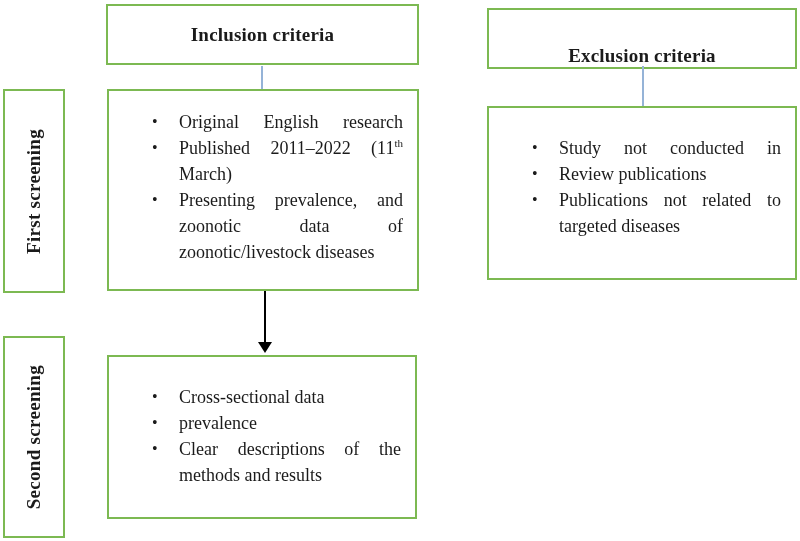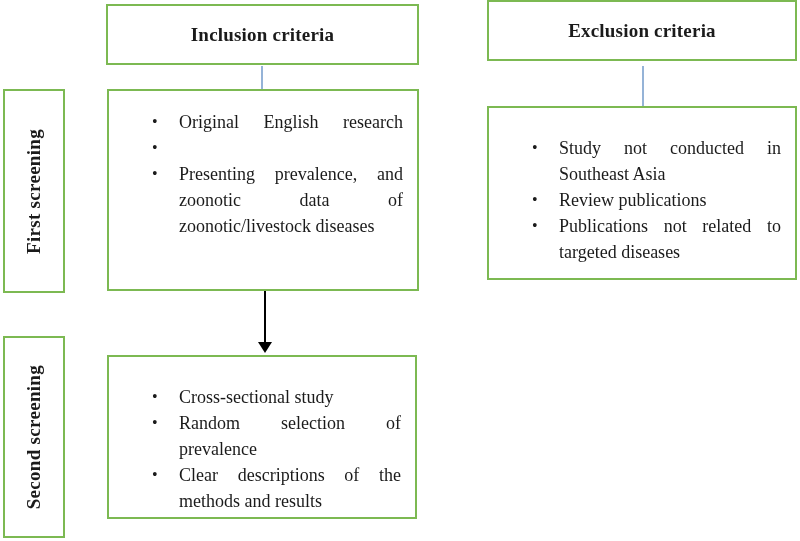--- a/index.html
+++ b/index.html
@@ -101,21 +101,21 @@
     left: 0;
     bottom: 0;
     width: 0;
     height: 0;
     border-left: 7px solid transparent;
     border-right: 7px solid transparent;
     border-top: 11px solid #000000;
   }
   
   #incl-header  { left: 106px; top: 4px;  width: 313px; height: 61px; }
-  #excl-header  { left: 487px; top: 0;  width: 310px; height: 61px; }
+  #excl-header  { left: 487px; top: 8px;  width: 310px; height: 61px; align-items: flex-end; }
   #first-label  { left: 3px;   top: 89px; width: 62px;  height: 204px; }
   #second-label { left: 3px;   top: 336px;width: 62px;  height: 202px; }
   #first-content  { left: 107px; top: 89px;  width: 312px; height: 202px; }
   #excl-content   { left: 487px; top: 106px; width: 310px; height: 174px; }
   #second-content { left: 107px; top: 355px; width: 310px; height: 164px; }
   #first-content .bullets  { padding-top: 18px; }
   #excl-content .bullets   { padding-top: 27px; }
   #second-content .bullets { padding-top: 27px; }
   #conn-inclusion { left: 261px; top: 66px; height: 23px; }
   #conn-exclusion { left: 642px; top: 66px; height: 40px; }
@@ -147,39 +147,42 @@
   <div class="gbox content-box" id="first-content">
     <div class="bullets">
       <div class="bullet-item">
         <span class="marker">•</span>
         <span class="lines">
           <span class="line j">Original English research</span>
         </span>
       </div>
       <div class="bullet-item">
         <span class="marker">•</span>
+        <span class="lines">
+          <span class="line j"><span>Published 2011–2022 (11</span><span class="sup">th</span></span>
+          <span class="line">March)</span>
+        </span>
       </div>
       <div class="bullet-item">
         <span class="marker">•</span>
         <span class="lines">
           <span class="line j">Presenting prevalence, and</span>
           <span class="line j">zoonotic data of</span>
           <span class="line">zoonotic/livestock diseases</span>
         </span>
       </div>
     </div>
   </div>
 
   <div class="gbox content-box" id="excl-content">
     <div class="bullets">
       <div class="bullet-item">
         <span class="marker">•</span>
         <span class="lines">
           <span class="line j">Study not conducted in</span>
-          <span class="line">Southeast Asia</span>
         </span>
       </div>
       <div class="bullet-item">
         <span class="marker">•</span>
         <span class="lines">
           <span class="line">Review publications</span>
         </span>
       </div>
       <div class="bullet-item">
         <span class="marker">•</span>
@@ -194,27 +197,26 @@
   <div class="arrow-down" id="arrow-first-to-second">
     <div class="shaft"></div>
     <div class="head"></div>
   </div>
 
   <div class="gbox content-box" id="second-content">
     <div class="bullets">
       <div class="bullet-item">
         <span class="marker">•</span>
         <span class="lines">
-          <span class="line">Cross-sectional study</span>
-        </span>
-      </div>
-      <div class="bullet-item">
-        <span class="marker">•</span>
-        <span class="lines">
-          <span class="line j">Random selection of</span>
+          <span class="line">Cross-sectional data</span>
+        </span>
+      </div>
+      <div class="bullet-item">
+        <span class="marker">•</span>
+        <span class="lines">
           <span class="line">prevalence</span>
         </span>
       </div>
       <div class="bullet-item">
         <span class="marker">•</span>
         <span class="lines">
           <span class="line j">Clear descriptions of the</span>
           <span class="line">methods and results</span>
         </span>
       </div>

